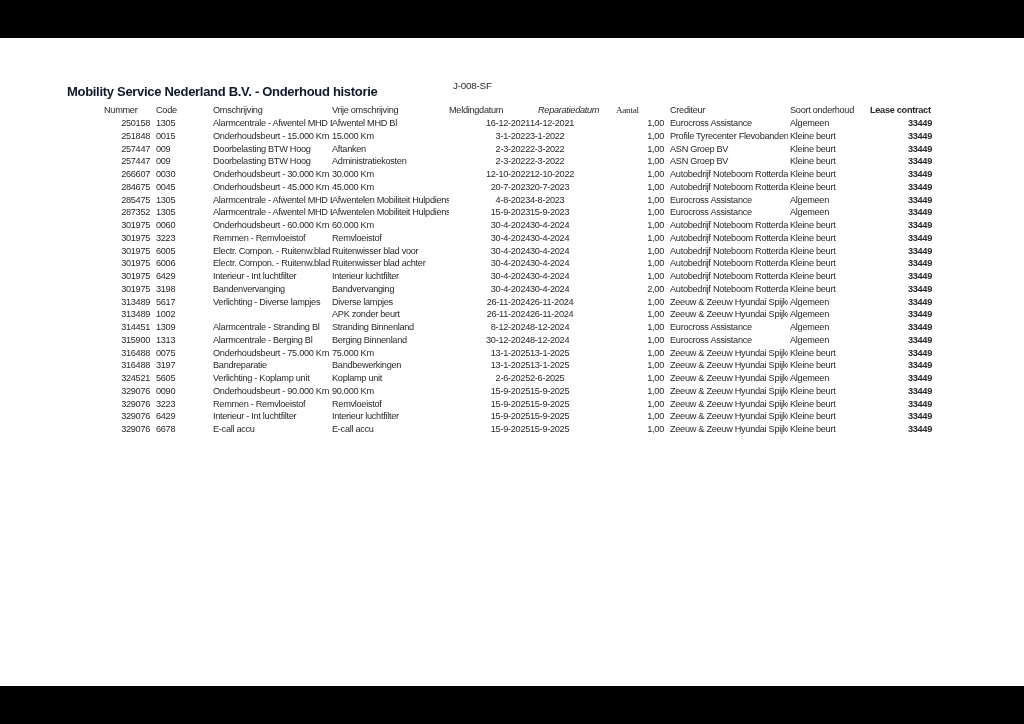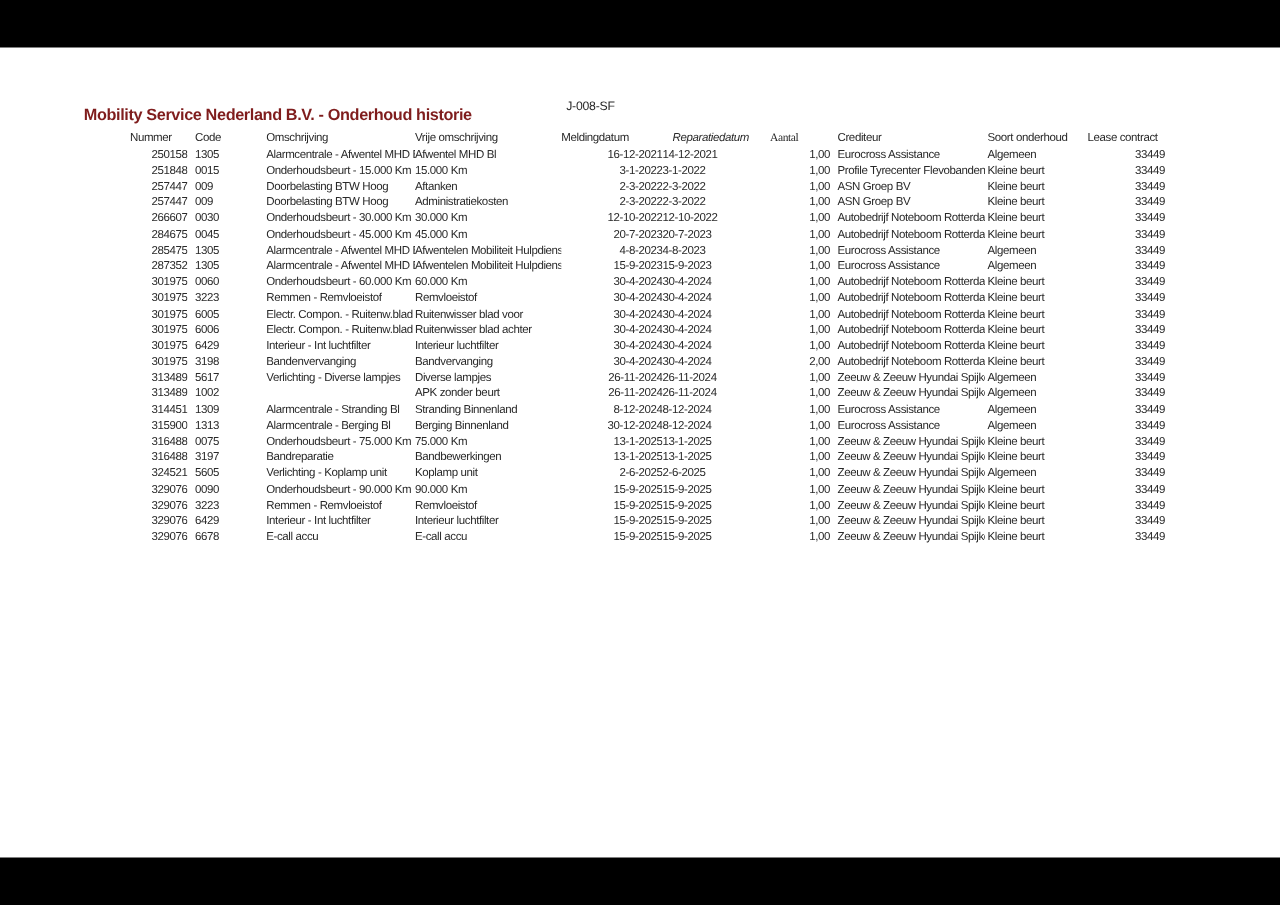--- a/index.html
+++ b/index.html
@@ -11,21 +11,21 @@
     font-family:"Liberation Sans","DejaVu Sans",sans-serif;
     color:#292929;
   }
   .letterbox{position:absolute;left:0;width:1024px;background:#000000;}
   .letterbox.top{top:0;height:38px;}
   .letterbox.bottom{top:686px;height:38px;}
 
   .doc-title{
     position:absolute;left:67px;top:84px;
     font-size:13px;font-weight:bold;letter-spacing:-0.3px;
-    white-space:nowrap;color:#7f1d1d;
+    white-space:nowrap;color:#0f172a;
   }
   .doc-code{
     position:absolute;left:453px;top:80px;
     font-size:9.8px;letter-spacing:-0.2px;white-space:nowrap;
   }
 
   .thead{position:absolute;left:0;top:104px;display:flex;height:13px;line-height:13px;}
   .tbody{position:absolute;left:0;top:117px;}
   .trow{display:flex;height:12.75px;line-height:12.75px;}
 
@@ -37,21 +37,21 @@
   
   .c0{width:150px;}
   .c1{width:63px;padding-left:6px;}
   .c2{width:119px;}
   .c3{width:117px;}
   .c4{width:81px;}
   .c5{width:82px;}
   .c6{width:52px;}
   .c7{width:124px;padding-left:6px;}
   .c8{width:80px;padding-left:2px;}
-  .c9{width:64px;padding-left:2px;}
+  .c9{width:64px;padding-left:2px;font-weight:bold;}
 
   
   .h.c0{padding-left:104px;}
   .h.c5{padding-left:8px;font-style:italic;}
   .h.c6{padding-left:4px;font-family:Liberation Serif, serif;}
 
   
   .d.c0{text-align:right;}
   .d.c4{text-align:right;}
   .d.c5{}

